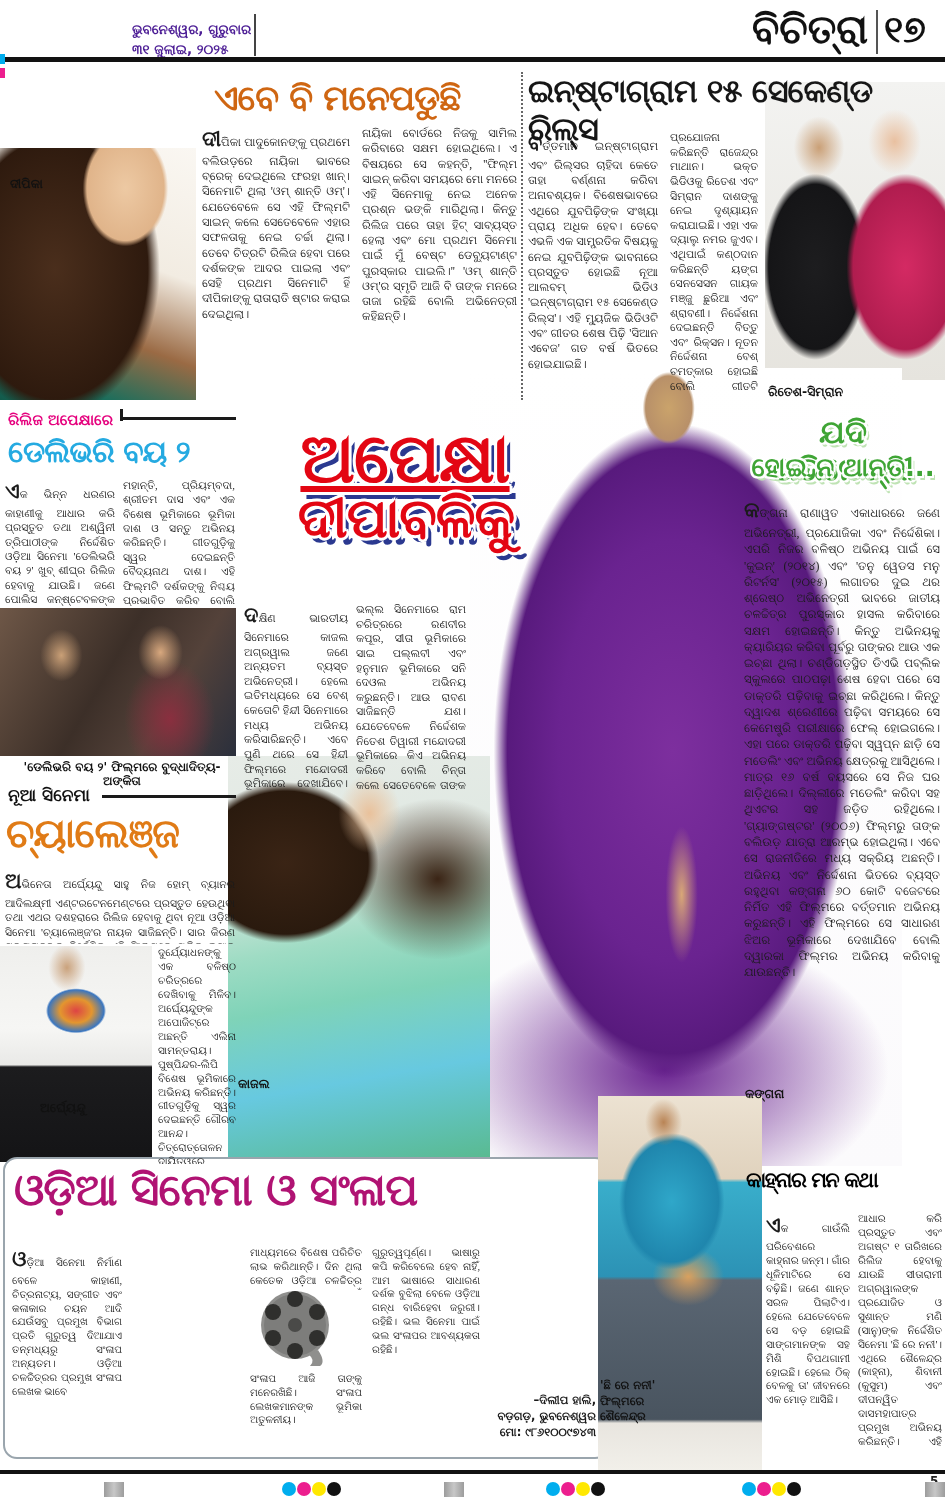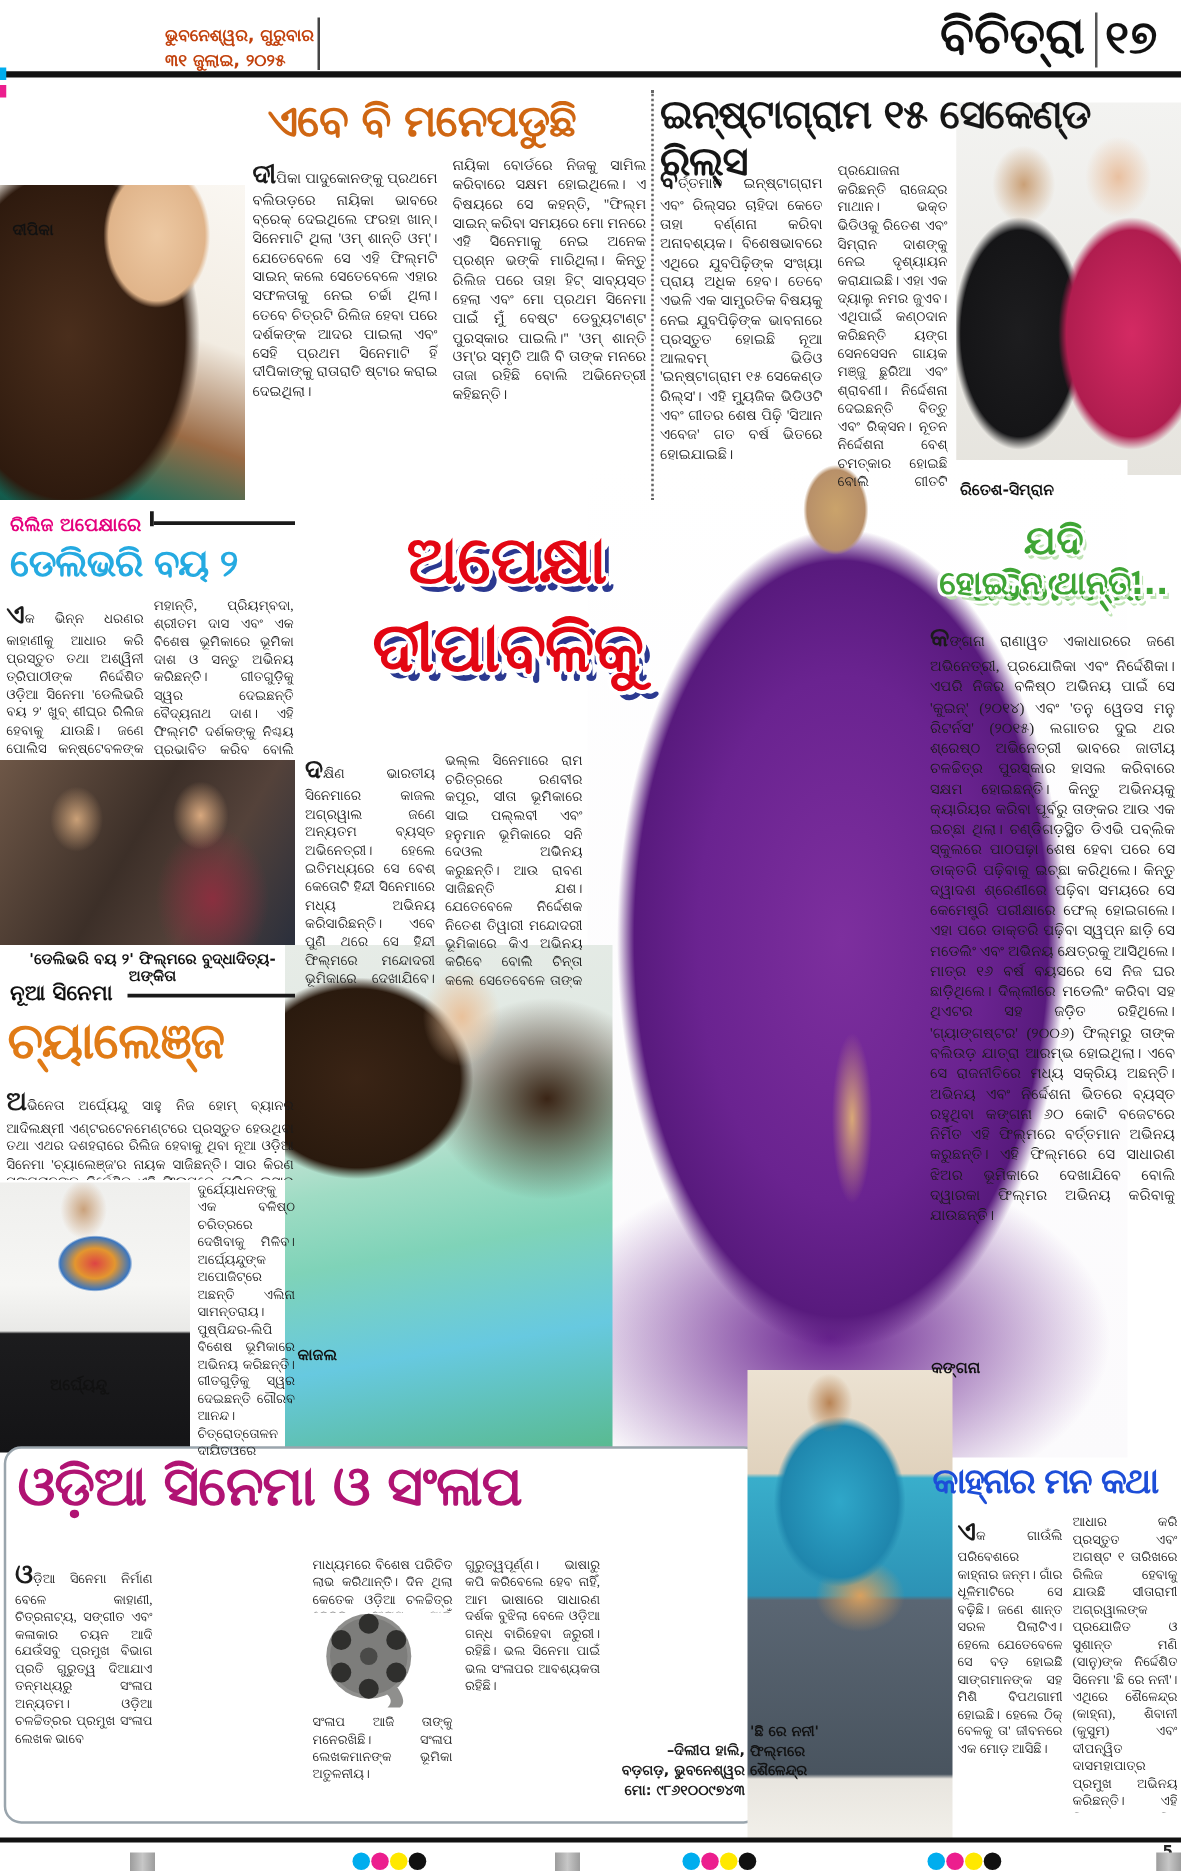--- a/index.html
+++ b/index.html
@@ -29,21 +29,21 @@
 </head>
 <body>
 
 <div id="page">
 
   <div class="abs rule" style="left:0;top:57px;width:945px;height:5px;"></div>
   <div class="abs" style="left:0;top:54px;width:5px;height:10px;background:#00adee;z-index:7;"></div>
   <div class="abs" style="left:0;top:68px;width:5px;height:10px;background:#ec1e8e;z-index:7;"></div>
 
 
-  <div class="abs" style="left:132px;top:20px;width:120px;font-family:'DejaVu Sans',sans-serif;font-size:13.5px;font-weight:700;line-height:1.45;color:#c2410c;">
+  <div class="abs" style="left:132px;top:20px;width:120px;font-family:'DejaVu Sans',sans-serif;font-size:13.5px;font-weight:700;line-height:1.45;color:#4c1d95;">
     <div>ଭୁବନେଶ୍ୱର, ଗୁରୁବାର</div>
     <div>୩୧ ଜୁଲାଇ, ୨୦୨୫</div>
   </div>
   <div class="abs" style="left:254px;top:14px;width:2px;height:42px;background:#444;"></div>
 
   <div class="abs hl" style="left:712px;top:6px;width:156px;font-size:40px;color:#111;text-align:right;">ବିଚିତ୍ରା</div>
   <div class="abs" style="left:876px;top:10px;width:2px;height:44px;background:#555;"></div>
   <div class="abs hl" style="left:884px;top:8px;width:58px;font-size:37px;color:#111;">୧୭</div>
 
   <div class="abs photo" style="left:0;top:148px;width:196px;height:252px;background:
@@ -83,21 +83,21 @@
   <div class="abs cap" style="left:8px;top:760px;width:228px;font-size:12px;text-align:center;">'ଡେଲିଭରି ବୟ ୨' ଫିଲ୍ମରେ ବୁଦ୍ଧାଦିତ୍ୟ-ଅଙ୍କିତା</div>
 
   <div class="abs photo" style="left:470px;top:368px;width:432px;height:798px;background:
       radial-gradient(42px 58px at 46% 5%, #caa36b 0%, #b89069 55%, rgba(0,0,0,0) 62%),
       radial-gradient(26px 110px at 49% 66%, #d9a877 0%, rgba(0,0,0,0) 62%),
       radial-gradient(230px 420px at 47% 48%, #7d2f9e 0%, #6a2390 50%, #581a7d 72%, rgba(0,0,0,0) 78%),
       radial-gradient(320px 200px at 45% 88%, #6a2390 0%, rgba(0,0,0,0) 70%),
       linear-gradient(180deg,#ffffff 0%,#fbfafc 100%);"></div>
   <div class="abs cap" style="left:745px;top:1086px;">କଙ୍ଗନା</div>
 
-  <div class="abs hl bigred" style="left:250px;top:418px;width:310px;font-size:53px;">ଅପେକ୍ଷା</div>
+  <div class="abs hl bigred" style="left:250px;top:418px;width:310px;font-size:69px;text-decoration:underline;">ଅପେକ୍ଷା</div>
   <div class="abs hl bigred" style="left:238px;top:486px;width:336px;font-size:55px;">ଦୀପାବଳିକୁ</div>
 
   <div class="abs bt dc" style="left:244px;top:602px;width:104px;height:188px;font-size:11px;">ଦକ୍ଷିଣ ଭାରତୀୟ ସିନେମାରେ କାଜଲ ଅଗ୍ରୱାଲ ଜଣେ ଅନ୍ୟତମ ବ୍ୟସ୍ତ ଅଭିନେତ୍ରୀ। ହେଲେ ଇତିମଧ୍ୟରେ ସେ ବେଶ୍ କେତୋଟି ହିନ୍ଦୀ ସିନେମାରେ ମଧ୍ୟ ଅଭିନୟ କରିସାରିଛନ୍ତି। ଏବେ ପୁଣି ଥରେ ସେ ହିନ୍ଦୀ ଫିଲ୍ମରେ ମନ୍ଦୋଦରୀ ଭୂମିକାରେ ଦେଖାଯିବେ। ରାମାୟଣ ଉପରେ ଆଧାରିତ ଏହି ସିନେମାର ପ୍ରଥମ ଭାଗ ଆସନ୍ତା ଦୀପାବଳିରେ ରିଲିଜ ହେବ ବୋଲି ଜଣାଯାଇଛି।</div>
   <div class="abs bt" style="left:356px;top:602px;width:110px;height:188px;font-size:11px;">ଭଲ୍ଲ ସିନେମାରେ ରାମ ଚରିତ୍ରରେ ରଣବୀର କପୂର, ସୀତା ଭୂମିକାରେ ସାଇ ପଲ୍ଲବୀ ଏବଂ ହନୁମାନ ଭୂମିକାରେ ସନି ଦେଓଲ ଅଭିନୟ କରୁଛନ୍ତି। ଆଉ ରାବଣ ସାଜିଛନ୍ତି ଯଶ। ଯେତେବେଳେ ନିର୍ଦ୍ଦେଶକ ନିତେଶ ତିୱାରୀ ମନ୍ଦୋଦରୀ ଭୂମିକାରେ କିଏ ଅଭିନୟ କରିବେ ବୋଲି ଚିନ୍ତା କଲେ ସେତେବେଳେ ତାଙ୍କ ମନକୁ କାଜଲ ଅଗ୍ରୱାଲଙ୍କ କଥା ଆସିଲା। ବାସ୍, ତା'ପରେ ସତେ ଯେମିତି ତାଙ୍କୁ ଖୋଜିଲା ଚିଜ ମିଳିଗଲା। ସେପଟେ ଏଭଳି ସୁଯୋଗକୁ ଆଦୌ ହାତଛଡ଼ା କରି ନ ଥିଲେ କାଜଲ ଅଗ୍ରୱାଲ।</div>
 
   <div class="abs photo" style="left:228px;top:756px;width:262px;height:410px;background:
       radial-gradient(52px 66px at 54% 14%, #e9c19b 0%, rgba(0,0,0,0) 60%),
       radial-gradient(150px 130px at 22% 26%, #3a2415 0%, #2a1a0e 55%, rgba(0,0,0,0) 62%),
       radial-gradient(150px 130px at 80% 30%, #3a2415 0%, rgba(0,0,0,0) 62%),
       linear-gradient(170deg,#e7ece7 0%,#dfe8e2 28%,#9fdcc4 45%,#7fd3b8 58%,#67c9e0 76%,#58b98a 100%);"></div>
@@ -144,21 +144,21 @@
     <div>ମୋ: ୯୮୬୧୦୦୯୭୪୩</div>
   </div>
 
   <div class="abs photo" style="left:598px;top:1096px;width:164px;height:376px;z-index:3;background:
       radial-gradient(30px 38px at 40% 7%, #b98455 0%, rgba(0,0,0,0) 62%),
       radial-gradient(85px 110px at 45% 28%, #2fa7c9 0%, #1f86ad 55%, rgba(0,0,0,0) 62%),
       radial-gradient(55px 45px at 55% 48%, #d9a05e 0%, rgba(0,0,0,0) 65%),
       linear-gradient(180deg,#ece2d2 0%,#e0d2bd 22%,#39aecb 23%,#2c92b5 48%,#5a6673 49%,#49545f 86%,#e8e5df 87%,#f2f0ea 100%);"></div>
   <div class="abs cap" style="left:600px;top:1378px;width:56px;font-size:11.5px;line-height:1.35;z-index:5;">'ଛି ରେ ନନୀ' ଫିଲ୍ମରେ ଶୈଳେନ୍ଦ୍ର</div>
 
-  <div class="abs hl" style="left:746px;top:1168px;width:199px;font-size:28px;color:#1d4ed8;white-space:nowrap;letter-spacing:-1.5px;z-index:4;">କାହ୍ନାର ମନ କଥା</div>
+  <div class="abs hl" style="left:746px;top:1168px;width:199px;font-size:21px;color:#000000;white-space:nowrap;letter-spacing:-1.5px;z-index:4;">କାହ୍ନାର ମନ କଥା</div>
   <div class="abs bt dc" style="left:766px;top:1212px;width:84px;height:238px;font-size:10.5px;z-index:4;">ଏକ ଗାଉଁଲି ପରିବେଶରେ କାହ୍ନାର ଜନ୍ମ। ଗାଁର ଧୂଳିମାଟିରେ ସେ ବଢ଼ିଛି। ଜଣେ ଶାନ୍ତ ସରଳ ପିଲାଟିଏ। ହେଲେ ଯେତେବେଳେ ସେ ବଡ଼ ହୋଇଛି ସାଙ୍ଗମାନଙ୍କ ସହ ମିଶି ବିପଥଗାମୀ ହୋଇଛି। ହେଲେ ଠିକ୍ ବେଳକୁ ତା' ଜୀବନରେ ଏକ ମୋଡ଼ ଆସିଛି।</div>
   <div class="abs bt" style="left:858px;top:1212px;width:84px;height:238px;font-size:10.5px;z-index:4;">ଆଧାର କରି ପ୍ରସ୍ତୁତ ଏବଂ ଅଗଷ୍ଟ ୧ ତାରିଖରେ ରିଲିଜ ହେବାକୁ ଯାଉଛି ସୀତାରାମୀ ଅଗ୍ରୱାଲଙ୍କ ପ୍ରଯୋଜିତ ଓ ସୁଶାନ୍ତ ମଣି (ସାନୁ)ଙ୍କ ନିର୍ଦ୍ଦେଶିତ ସିନେମା 'ଛି ରେ ନନୀ'। ଏଥିରେ ଶୈଳେନ୍ଦ୍ର (କାହ୍ନା), ଶିବାନୀ (କୁସୁମ) ଏବଂ ଦୀପନ୍ୱିତ ଦାସମହାପାତ୍ର ପ୍ରମୁଖ ଅଭିନୟ କରିଛନ୍ତି। ଏହି ଫିଲ୍ମରେ ନିଜ ଚରିତ୍ରକୁ ସମସ୍ତେ ବେଶ୍ ଭଲ ଭାବରେ ପରିବେଷଣ କରିଛନ୍ତି।</div>
 
   <div class="abs rule" style="left:0;top:1470px;width:945px;height:4px;"></div>
   <div class="abs" style="left:930px;top:1474px;font-family:'DejaVu Sans',sans-serif;font-size:12px;font-weight:700;color:#222;z-index:7;">5</div>
 
   <div class="abs regsq" style="left:104px;top:1482px;"></div>
   <div class="abs regdots" style="left:282px;top:1482px;">
     <span style="background:#00adee;"></span>
     <span style="background:#ec1e8e;"></span>

